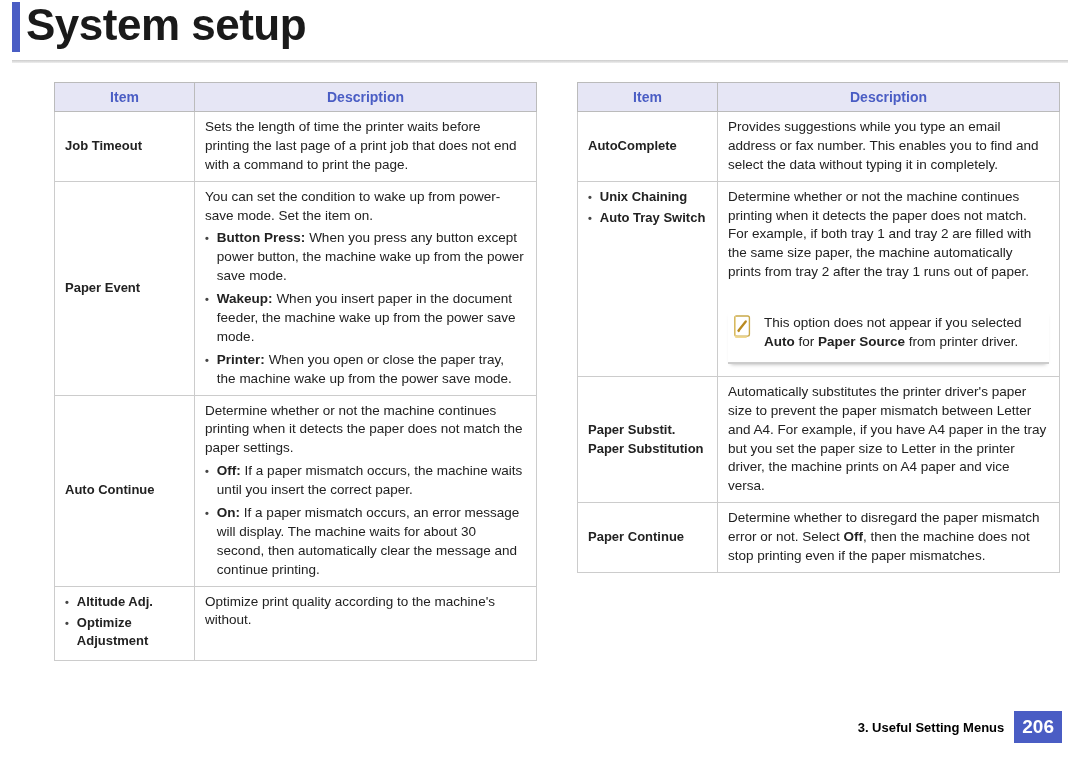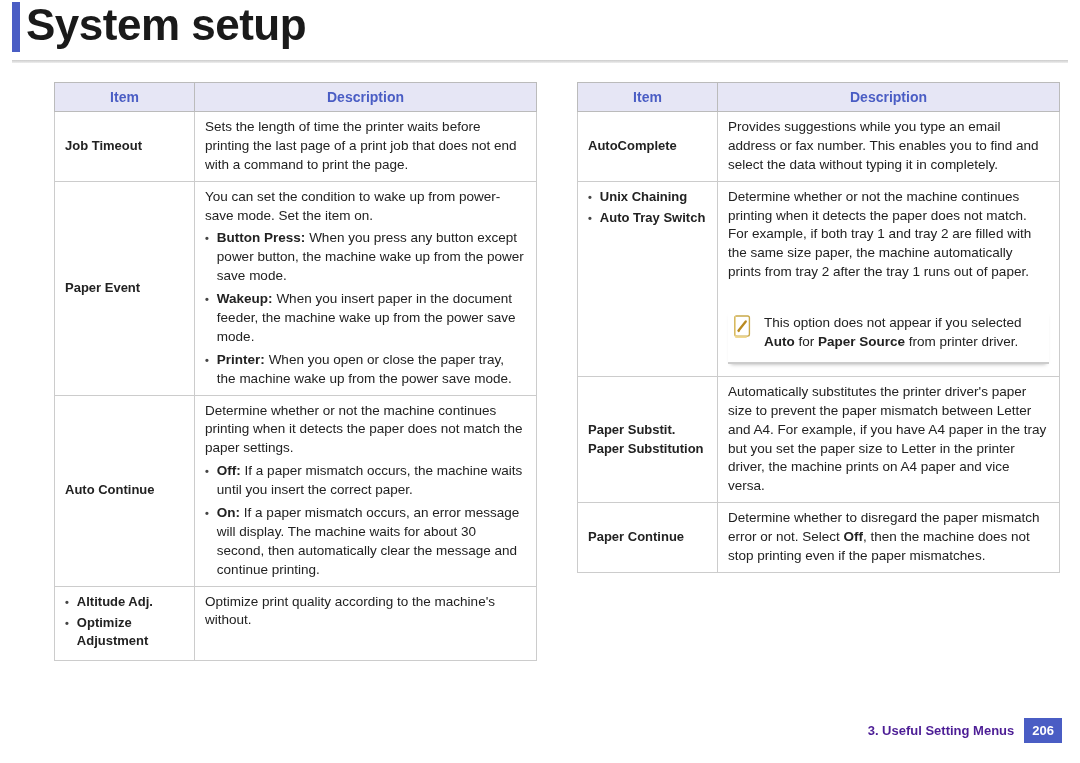--- a/index.html
+++ b/index.html
@@ -114,31 +114,31 @@
   .note-icon svg { width: 100%; height: 100%; }
   .footer {
     position: absolute;
     bottom: 20px;
     right: 18px;
     display: flex;
     align-items: center;
     gap: 10px;
   }
   .footer-text {
-    color: #4c1d95;
+    color: #000000;
     font-weight: 700;
     font-size: 13px;
     text-align: center;
   }
   .page-num {
     background: #4a5dc4;
     color: #fff;
     font-weight: 700;
     padding: 5px 8px;
-    font-size: 13px;
+    font-size: 19px;
   }
   .b { font-weight: 700; }
   .item-bullets .bullet-row { margin-top: 0; margin-bottom: 3px; }
 </style>
 </head>
 <body>
 
 <div class="blue-bar"></div>
 <h1 class="page-title">System setup</h1>
 <div class="hr-top"></div>

